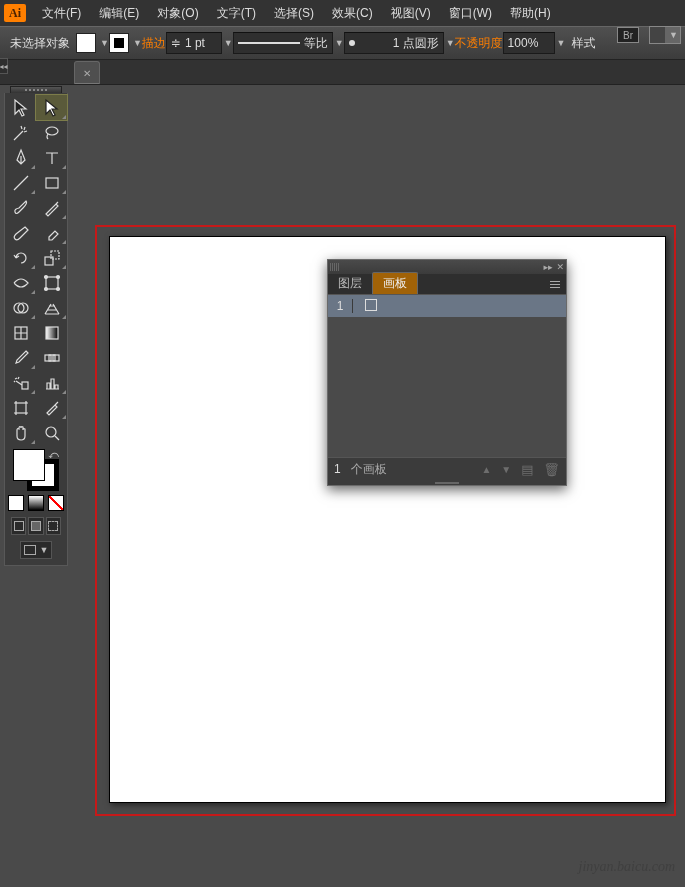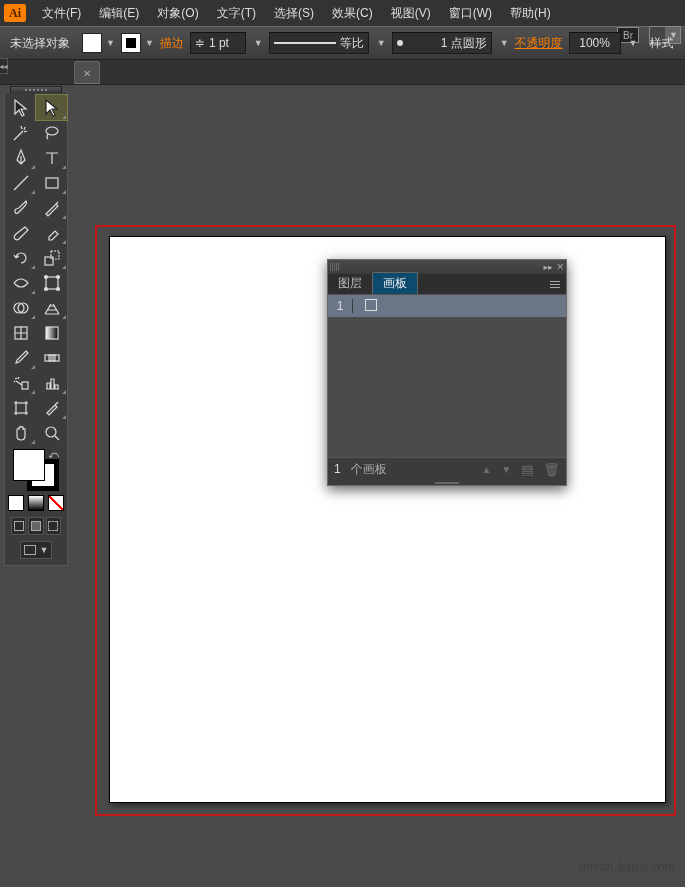--- a/index.html
+++ b/index.html
@@ -32,40 +32,40 @@
   .menubar .arrange-icon {
     width:28px; height:16px; background: linear-gradient(to right,#444 50%, #666 50%);
     border:1px solid #888; display:flex; align-items:center; padding-right:2px; justify-content:flex-end;
   }
   .dd-arrow { font-size:9px; color:#bbb; margin-left:2px;}
   
   .controlbar {
     display: flex; align-items: center; height: 32px;
     background: #4f4f4f;
     border-top: 1px solid #666; border-bottom: 1px solid #222;
-    padding: 0 4px; gap: 6px;
+    padding: 0 4px; 
     background: linear-gradient(#505050, #3c3c3c);
   }
   .sel-status { color: #ddd; padding: 0 6px; }
   .fill-swatch, .stroke-swatch {
     width: 18px; height: 18px; border: 1px solid #222; background: #fff;
   }
   .stroke-swatch { background: #fff; box-shadow: inset 0 0 0 4px #fff, inset 0 0 0 18px #000; }
   .ctrl-dd { display:flex; align-items:center; gap:2px; }
   .ctrl-label { color: #ff7f00; }
-  .opacity-label { color:#ff7f00;text-decoration:underline; }
+  .opacity-label { color:#ff7f00; }
   .ctl-field {
     height: 20px; background: #2f2f2f; border: 1px solid #1a1a1a; border-top-color:#111;
     color:#ddd; padding: 0 4px; display:flex; align-items:center; gap:4px; min-width:46px;
   }
   .stroke-profile { width:90px; }
   .profile-line { height:2px; background:#ddd; flex:1; }
   .brush-field { width:90px; justify-content:space-between; }
   .brush-dot { width:6px; height:6px; border-radius:50%; background:#ddd; }
-  .pct-field { min-width:42px;justify-content:center; }
+  .pct-field { min-width:42px; }
   .last-label { color:#ddd; padding-left:6px; }
   
   .left-strip {
     position:absolute; left:0; top:58px; width:7px; height:14px;
     background:#2e2e2e; border:1px solid #555; border-left:none;
     color:#aaa; font-size:8px; display:flex; align-items:center; justify-content:center;
   }
   
   .tabbar {
     height: 24px; display:flex; align-items:flex-end; background:#323232;
@@ -153,21 +153,21 @@
   }
   .panel-title .grip { display:flex; gap:1px; }
   .panel-title .grip span { width:1px; height:8px; background:#666; }
   .collapse-btns { margin-left:auto; display:flex; gap:4px; color:#aaa; font-size:9px; }
   .collapse-btns span { cursor:default; }
   .panel-tabs {
     height:20px; background:#2e2e2e; display:flex; align-items:flex-end;
     border-bottom:1px solid #555; position:relative;
   }
   .p-tab { padding:2px 10px; color:#bbb; }
-  .p-tab.active { background:#0c4a6e; border:1px solid #666; border-bottom:none; border-radius:2px 2px 0 0; color:#eee;}
+  .p-tab.active { background:#a16207; border:1px solid #666; border-bottom:none; border-radius:2px 2px 0 0; color:#eee;}
   .panel-menu { position:absolute; right:4px; top:3px; width:14px; height:14px;
     display:flex; flex-direction:column; justify-content:center; align-items:center; gap:2px;}
   .panel-menu span{ width:10px; height:1px; background:#aaa;}
   .artboard-list { background:#4a4a4a; }
   .ab-row { display:flex; align-items:center; height:22px; background:#6a7686; color:#eee; }
   .ab-index { width:24px; text-align:center; color:#ddd; border-right:1px solid #3a3a3a;}
   .ab-name { flex:1; padding-left:10px; }
   .ab-icon { width:36px; text-align:center; }
   .ab-icon .artboard-glyph { display:inline-block; width:10px; height:10px; border:1px solid #ddd; }
   .ab-empty { height:140px; background:#4a4a4a; }

